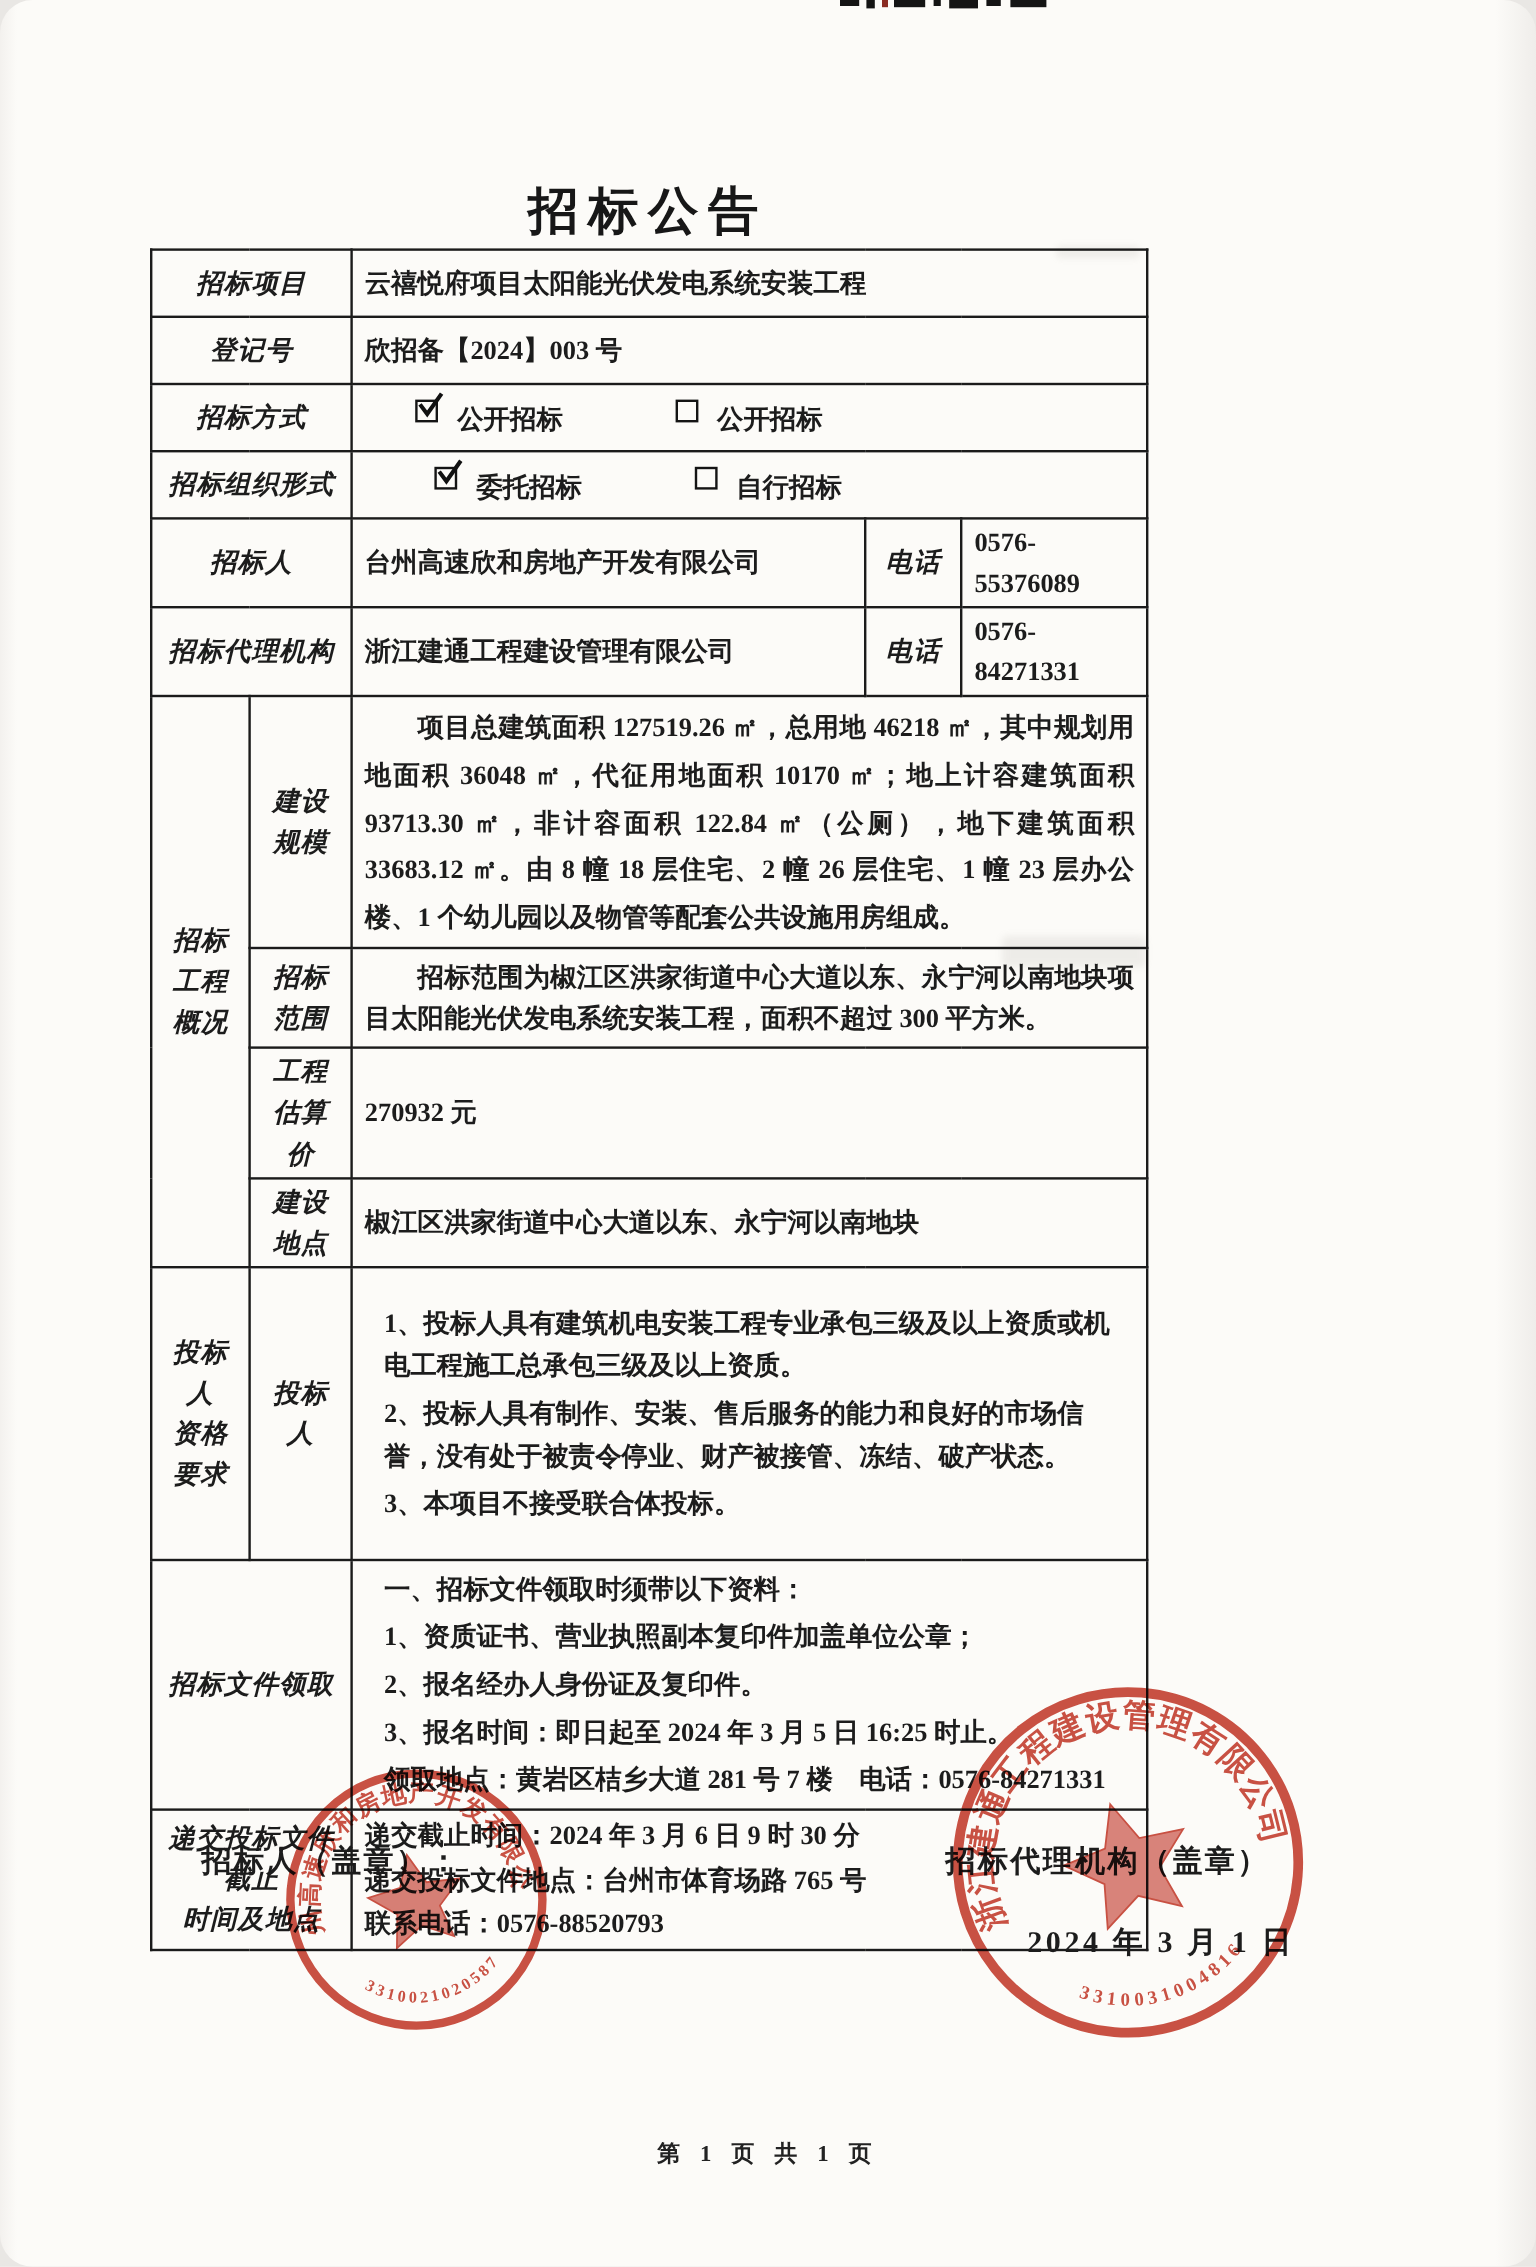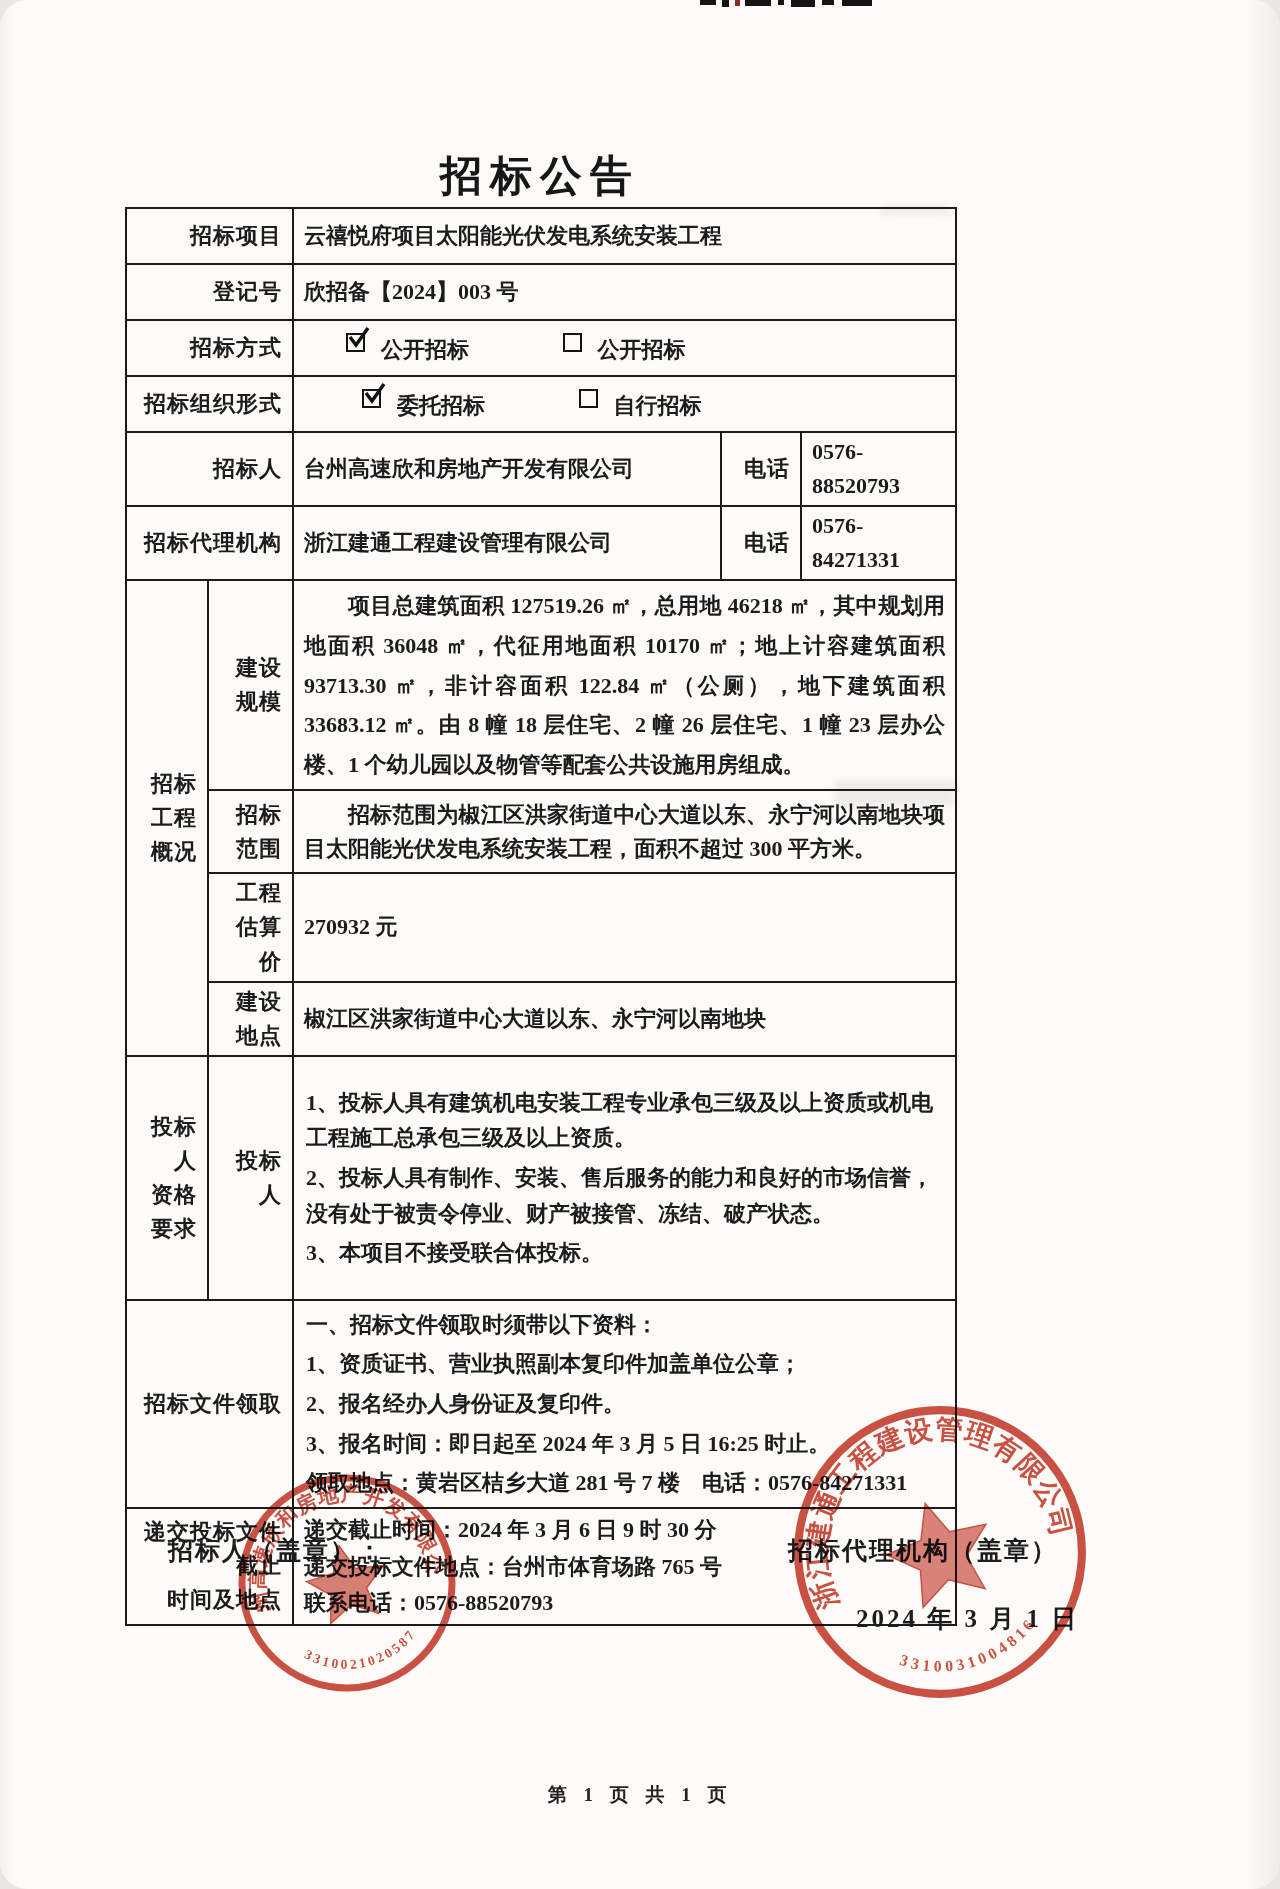--- a/index.html
+++ b/index.html
@@ -35,25 +35,25 @@
     border-collapse:collapse;table-layout:fixed;
   }
   table.main td{
     border:2.6px solid #1b1b1b;
     padding:2px 10px;
     font-size:22px;font-weight:bold;line-height:1.55;
     vertical-align:middle;
     overflow:hidden;
   }
   td.lbl{
-    text-align:right;white-space:pre-line;letter-spacing:1px;padding:2px 4px;
+    text-align:center;white-space:pre-line;letter-spacing:1px;padding:2px 4px;font-style:italic;
   }
   td.val{text-align:left;}
   p.para{margin:0;text-indent:2em;text-align:justify;line-height:1.8;}
-  p.line{margin:4px 2px;text-align:left;line-height:1.62;}
+  p.line{margin:4px 16px;text-align:left;line-height:1.62;}
   .est{font-weight:bold;}
   
   .cbgroup{display:inline-flex;align-items:flex-start;margin-left:52px;}
   .cbgroup.second{margin-left:88px;}
   .cb{
     position:relative;display:inline-block;width:15px;height:15px;
     border:2.6px solid #141414;margin-right:16px;flex:none;
   }
   .cb svg.tick{
     position:absolute;left:-2px;top:-10px;width:24px;height:24px;
@@ -146,21 +146,21 @@
           <span class="cb"></span>
           <span>自行招标</span>
         </span>
       </td>
     </tr>
 
     <tr style="height:58px">
       <td class="lbl" colspan="2">招标人</td>
       <td class="val">台州高速欣和房地产开发有限公司</td>
       <td class="lbl">电话</td>
-      <td class="val">0576-88520793</td>
+      <td class="val">0576-55376089</td>
     </tr>
 
     <tr style="height:56px">
       <td class="lbl" colspan="2">招标代理机构</td>
       <td class="val">浙江建通工程建设管理有限公司</td>
       <td class="lbl">电话</td>
       <td class="val">0576-84271331</td>
     </tr>
 
     <tr style="height:210px">

